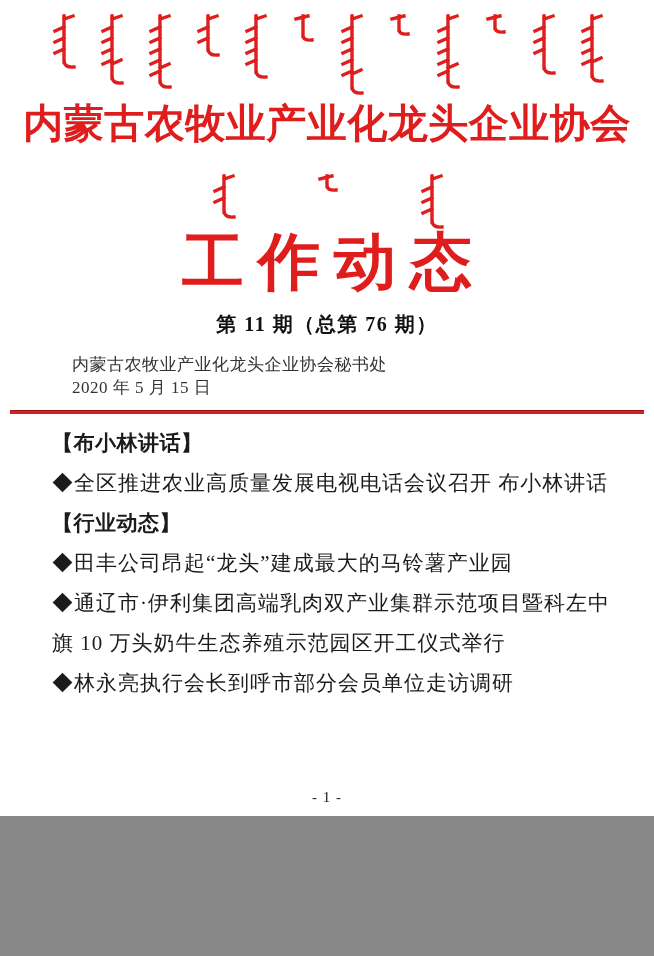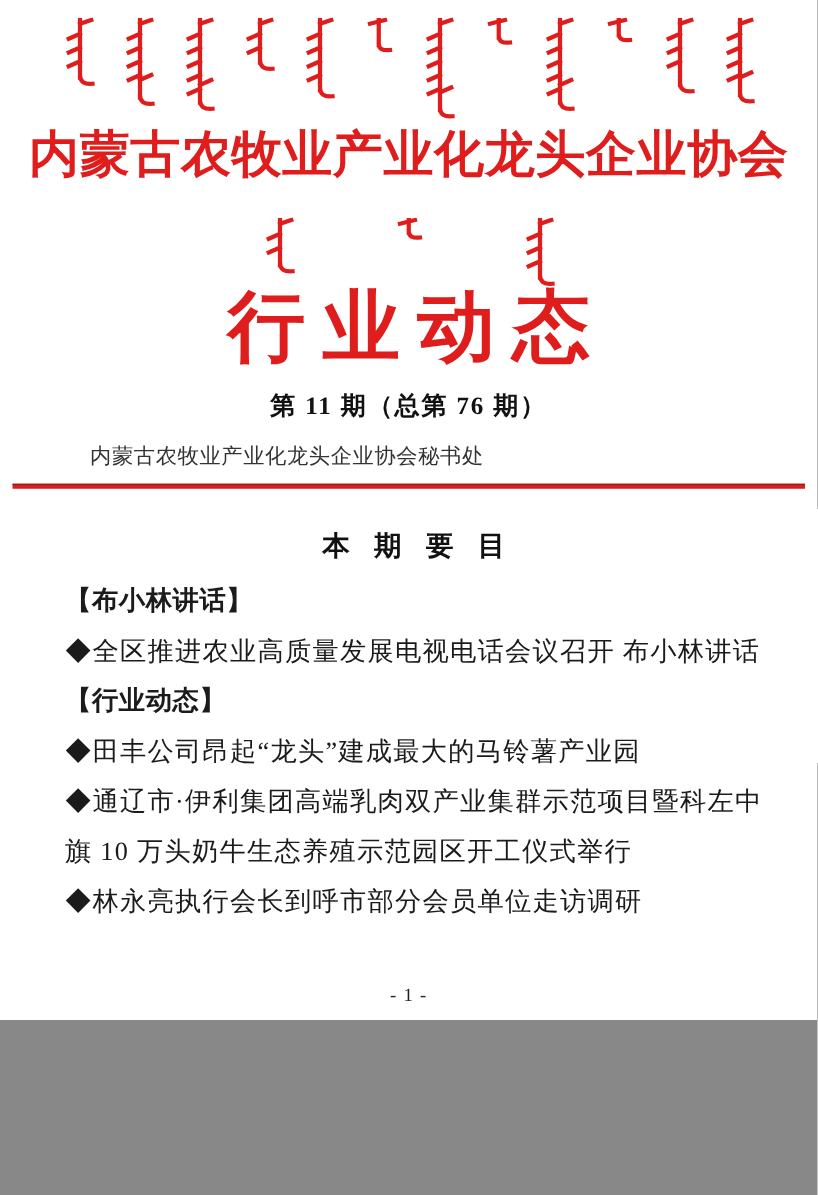--- a/index.html
+++ b/index.html
@@ -144,34 +144,34 @@
         <path d="M14 5 l9 -3 M14 2 v36 M14 13 l-9 4 M14 24 l-9 4 M14 36 q0 8 10 7" fill="none" stroke="#e01d1d" stroke-width="3.4" stroke-linecap="square"></path>
       </svg>
       <svg width="26" height="20" viewBox="0 0 26 20">
         <path d="M6 5 l12 -3 M13 2 v10 M13 11 q0 6 9 5" fill="none" stroke="#e01d1d" stroke-width="3.4" stroke-linecap="square"></path>
       </svg>
       <svg width="26" height="58" viewBox="0 0 26 58">
         <path d="M14 5 l9 -3 M14 2 v46 M14 13 l-9 4 M14 24 l-9 4 M14 35 l-9 4 M14 46 q0 8 10 7" fill="none" stroke="#e01d1d" stroke-width="3.4" stroke-linecap="square"></path>
       </svg>
     </div>
 
-  <div class="bulletin-title">行业动态</div>
+  <div class="bulletin-title">工作动态</div>
 
   <div class="issue-line">第 11 期（总第 76 期）</div>
 
   <div class="inner">
     <div class="publisher-line">
       <span>内蒙古农牧业产业化龙头企业协会秘书处</span>
+      <span>2020 年 5 月 15 日</span>
     </div>
   </div>
 
   <div class="red-rule"></div>
 
   <div class="inner">
-    <div class="toc-heading">本 期 要 目</div>
 
     <div class="toc-list">
 
       <div class="toc-line toc-section-header">【布小林讲话】</div>
 
       <div class="toc-line">◆全区推进农业高质量发展电视电话会议召开 布小林讲话</div>
 
       <div class="toc-line toc-section-header">【行业动态】</div>
 
       <div class="toc-line">◆田丰公司昂起“龙头”建成最大的马铃薯产业园</div>

